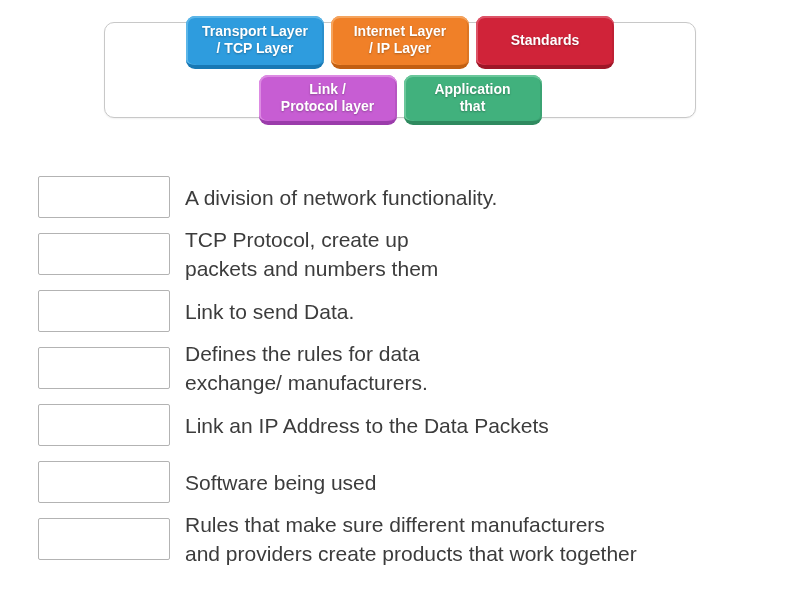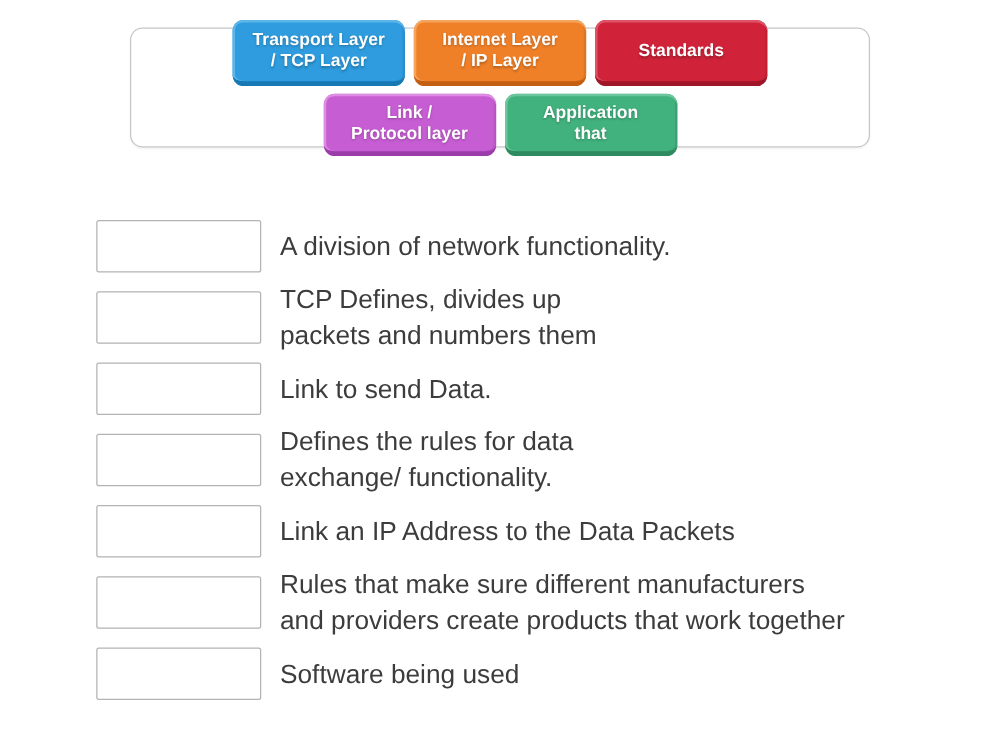--- a/index.html
+++ b/index.html
@@ -67,21 +67,20 @@
     left: 38px;
     top: 176px;
     display: flex;
     flex-direction: column;
     gap: 15px;
   }
   .qrow {
     height: 42px;
     display: flex;
     align-items: center;
-    margin-left: 39px;
   }
   .dropzone {
     flex: none;
     width: 132px;
     height: 42px;
     box-sizing: border-box;
     background: #ffffff;
     border: 1px solid #b3b3b3;
     border-radius: 2px;
   }
@@ -112,38 +111,38 @@
   </div>
 </div>
 
 <div class="questions">
   <div class="qrow">
     <div class="dropzone"></div>
     <div class="qtext">A division of network functionality.</div>
   </div>
   <div class="qrow">
     <div class="dropzone"></div>
-    <div class="qtext">TCP Defines, divides up
+    <div class="qtext">TCP Protocol, create up
 packets and numbers them</div>
   </div>
   <div class="qrow">
     <div class="dropzone"></div>
     <div class="qtext">Link to send Data.</div>
   </div>
   <div class="qrow">
     <div class="dropzone"></div>
     <div class="qtext">Defines the rules for data
-exchange/ functionality.</div>
+exchange/ manufacturers.</div>
   </div>
   <div class="qrow">
     <div class="dropzone"></div>
     <div class="qtext">Link an IP Address to the Data Packets</div>
   </div>
   <div class="qrow">
     <div class="dropzone"></div>
-    <div class="qtext">Rules that make sure different manufacturers
-and providers create products that work together</div>
+    <div class="qtext">Software being used</div>
   </div>
   <div class="qrow">
     <div class="dropzone"></div>
-    <div class="qtext">Software being used</div>
+    <div class="qtext">Rules that make sure different manufacturers
+and providers create products that work together</div>
   </div>
 </div>
 
 </body></html>

